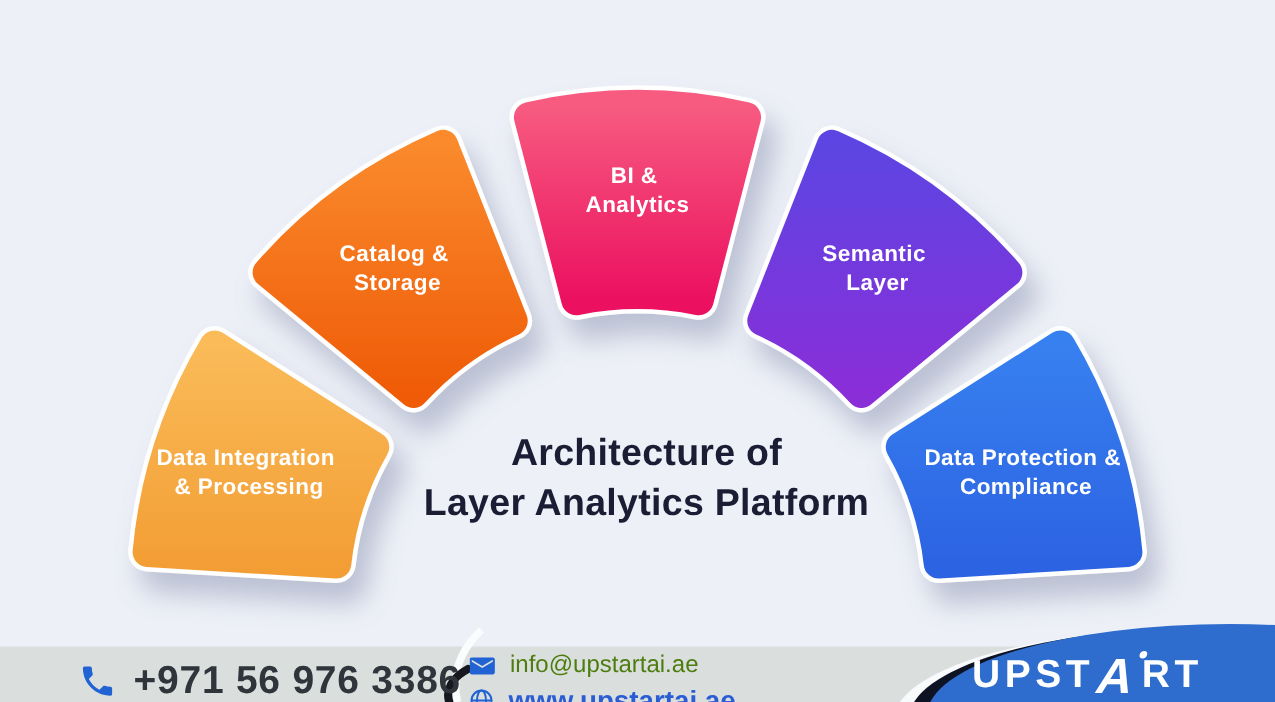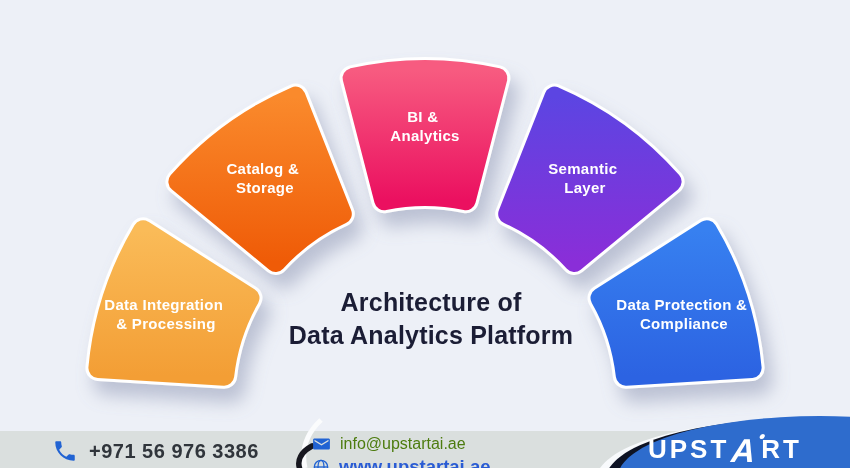--- a/index.html
+++ b/index.html
@@ -12,21 +12,21 @@
   .seg-fill{stroke-width:20;stroke-linejoin:round;}
   .seg-label{font-family:"Liberation Sans","DejaVu Sans",sans-serif;font-size:15px;font-weight:700;fill:#ffffff;text-anchor:middle;letter-spacing:.3px;}
 
   
   .title{position:absolute;left:12px;right:0;top:286px;text-align:center;color:#1b1d35;font-weight:700;font-size:25px;line-height:33px;letter-spacing:.2px;}
 
   
   .footer-bar{position:absolute;left:0;top:431px;width:850px;height:37px;background:#dadfde;}
   .footer-svg{position:absolute;left:0;top:400px;}
   .phone-row{position:absolute;left:52px;top:438px;display:flex;align-items:center;gap:11px;}
-  .phone-number{font-size:20px;font-weight:700;color:#30353b;letter-spacing:.5px;}
+  .phone-number{font-size:26px;font-weight:700;color:#30353b;letter-spacing:.5px;}
   .contact-col{position:absolute;left:313px;top:435px;display:flex;flex-direction:column;gap:3px;}
   .contact-row{display:flex;align-items:center;gap:10px;}
   .email-text{font-size:16px;font-weight:500;color:#4d7c0f;}
   .website-text{font-size:18.5px;font-weight:700;color:#2a5cd4;}
 
   
   .logo{position:absolute;left:648px;top:436px;color:#fff;font-weight:700;font-size:26px;letter-spacing:3px;display:flex;align-items:flex-end;line-height:27px;}
   .logo-a{display:inline-block;transform:skewX(-15deg);font-size:33px;line-height:25px;margin:0 2px 0 3px;position:relative;}
   .logo-dot{position:absolute;top:-4px;right:-2px;width:5px;height:5px;border-radius:50%;background:#fff;}
 </style>
@@ -90,21 +90,21 @@
       <tspan x="585" y="193">Layer</tspan>
     </text>
     <text class="seg-label">
       <tspan x="684" y="310">Data Protection &amp;</tspan>
       <tspan x="684" y="329">Compliance</tspan>
     </text>
   </svg>
 
   <div class="title">
     <div>Architecture of</div>
-    <div>Data Analytics Platform</div>
+    <div>Layer Analytics Platform</div>
   </div>
 
   <div class="footer-bar"></div>
 
   <svg class="footer-svg" width="850" height="68" viewBox="0 400 850 68">
 
     <path d="M321 420 C 306 434, 301 450, 305 468" stroke="#fbfcfd" stroke-width="5" fill="none"></path>
     <path d="M312 446 C 301 452, 297 460, 299.5 468" stroke="#17171f" stroke-width="5.5" stroke-linecap="round" fill="none"></path>
 
     <ellipse cx="802" cy="480" rx="206" ry="61" fill="#f8fafc"></ellipse>

